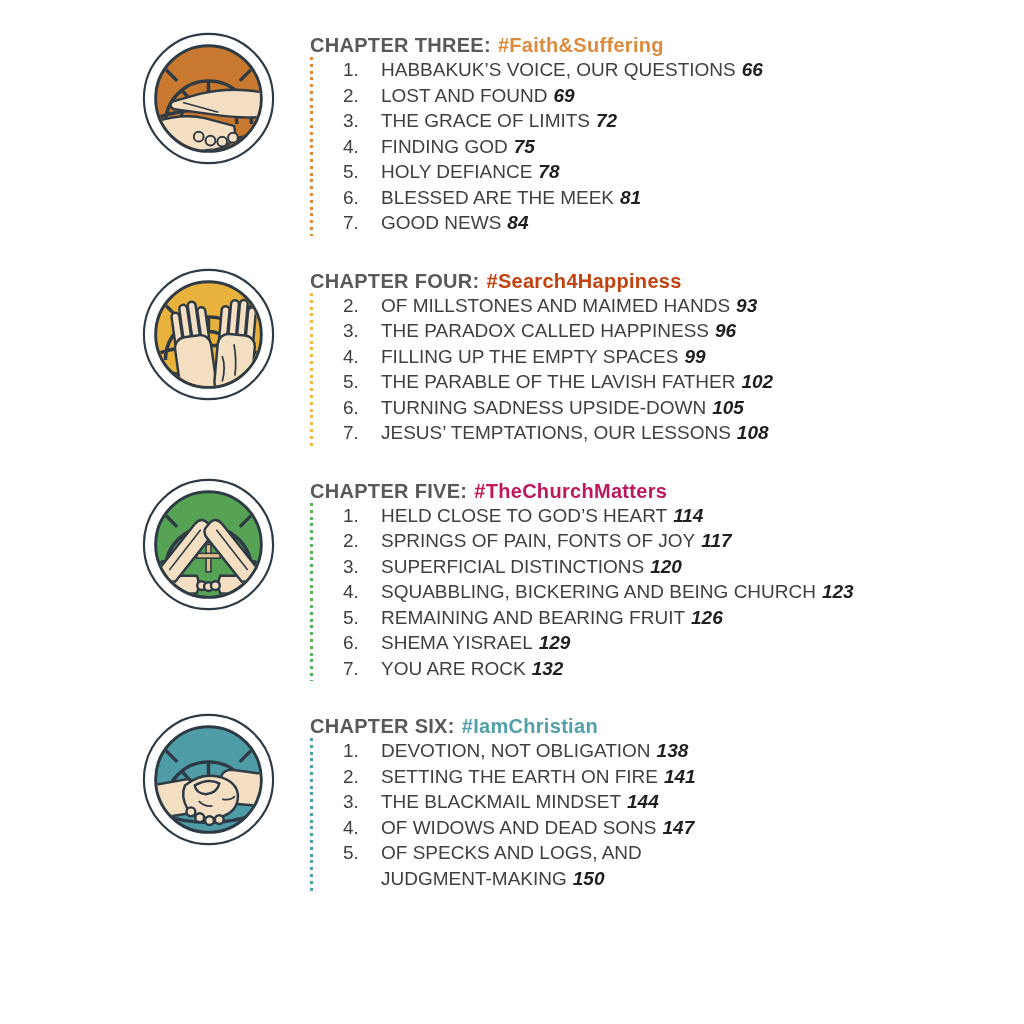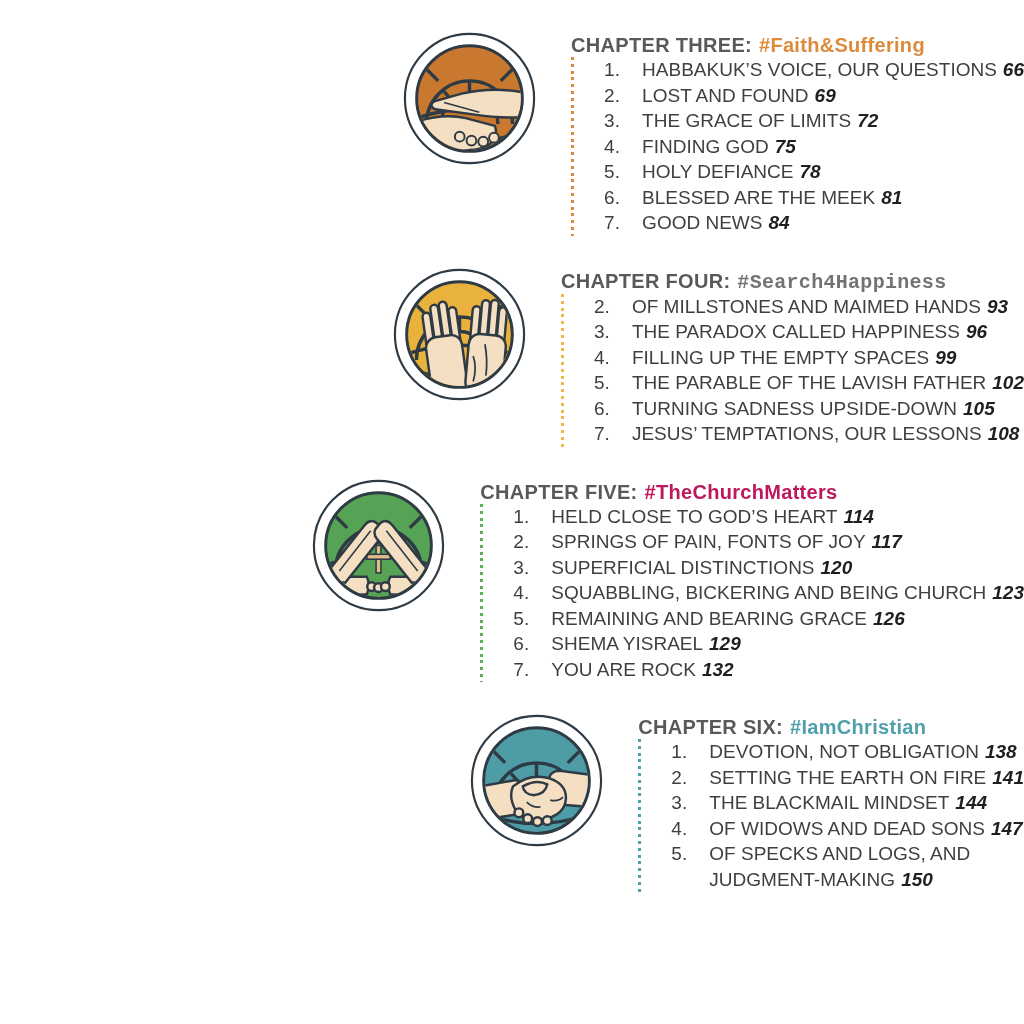--- a/index.html
+++ b/index.html
@@ -2,31 +2,31 @@
 <html><head>
 <meta charset="utf-8">
 <style>
   html,body{margin:0;padding:0;background:#ffffff;overflow:hidden;}
   body{
     width:1024px;height:1024px;box-sizing:border-box;
     padding:30px 0 0 140px;
     font-family:"Liberation Sans","DejaVu Sans",sans-serif;
     -webkit-font-smoothing:antialiased;
   }
-  .chapter{display:flex;align-items:flex-start;margin-bottom:30px;justify-content:flex-end;}
+  .chapter{display:flex;align-items:flex-start;margin-bottom:30px;}
   .icon-col{flex:0 0 137px;width:137px;height:137px;}
   .icon-col svg{display:block;width:137px;height:137px;}
   .content{margin-left:33px;padding-top:4px;min-width:0;}
   h2{
     margin:0;font-size:20px;font-weight:700;color:#58595B;
     letter-spacing:.3px;white-space:nowrap;
   }
   h2 .label{margin-right:7px;}
   .ch3 .hashtag{color:#DC8B3C;}
-  .ch4 .hashtag{color:#737373;font-family:Liberation Mono, monospace;}
+  .ch4 .hashtag{color:#c2410c;}
   .ch5 .hashtag{color:#be185d;}
   .ch6 .hashtag{color:#4FA0AA;margin-top:41px;}
   .list-wrap{display:flex;align-items:stretch;}
   .dotline{flex:0 0 3px;width:3px;margin-right:30px;}
   .ch3 .dotline{background-image:repeating-linear-gradient(to bottom,#DC8B3C 0 3px,transparent 3px 6.8px);}
   .ch4 .dotline{background-image:repeating-linear-gradient(to bottom,#EDB94B 0 3px,transparent 3px 6.8px);}
   .ch5 .dotline{background-image:repeating-linear-gradient(to bottom,#5BB15A 0 3px,transparent 3px 6.8px);}
   .ch6 .dotline{background-image:repeating-linear-gradient(to bottom,#4FA0AA 0 3px,transparent 3px 6.8px);}
   ol{list-style:none;margin:0;padding:0;font-size:19px;color:#3E3F41;}
   li{line-height:25.5px;padding-left:38px;}
@@ -193,21 +193,21 @@
       <h2>
         <span class="label">CHAPTER FIVE:</span><span class="hashtag">#TheChurchMatters</span>
       </h2>
       <div class="list-wrap">
         <div class="dotline"></div>
         <ol>
           <li><span class="num">1.</span><span class="t">HELD CLOSE TO GOD’S HEART</span><span class="pg">114</span></li>
           <li><span class="num">2.</span><span class="t">SPRINGS OF PAIN, FONTS OF JOY</span><span class="pg">117</span></li>
           <li><span class="num">3.</span><span class="t">SUPERFICIAL DISTINCTIONS</span><span class="pg">120</span></li>
           <li><span class="num">4.</span><span class="t">SQUABBLING, BICKERING AND BEING CHURCH</span><span class="pg">123</span></li>
-          <li><span class="num">5.</span><span class="t">REMAINING AND BEARING GRACE</span><span class="pg">126</span></li>
+          <li><span class="num">5.</span><span class="t">REMAINING AND BEARING FRUIT</span><span class="pg">126</span></li>
           <li><span class="num">6.</span><span class="t">SHEMA YISRAEL</span><span class="pg">129</span></li>
           <li><span class="num">7.</span><span class="t">YOU ARE ROCK</span><span class="pg">132</span></li>
         </ol>
       </div>
     </div>
   </section>
 
   <section class="chapter ch6">
     <div class="icon-col">
       <svg viewBox="0 0 140 140">

